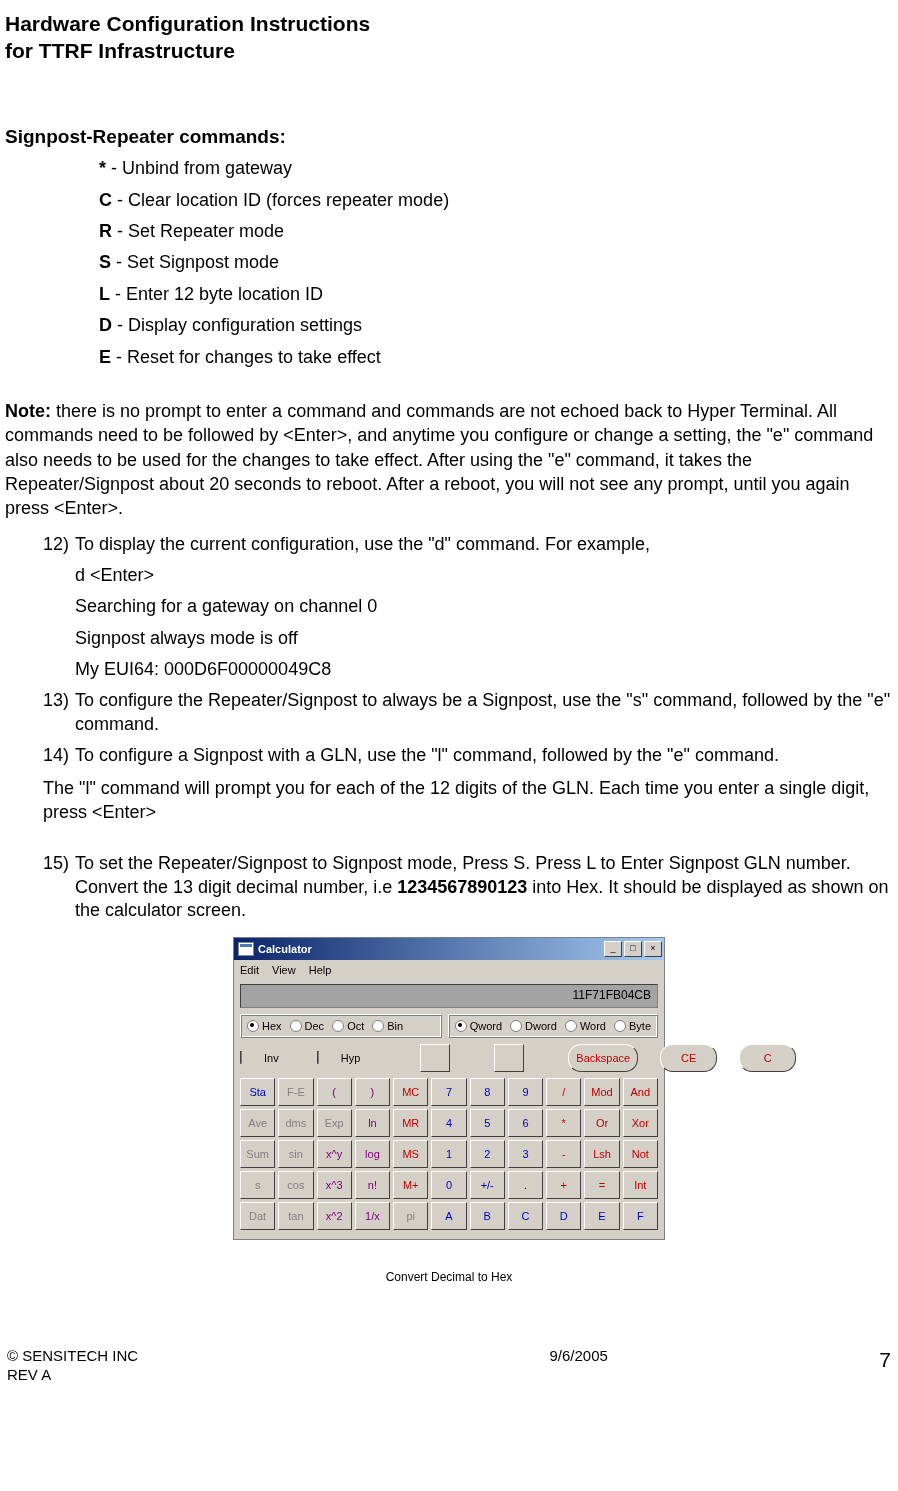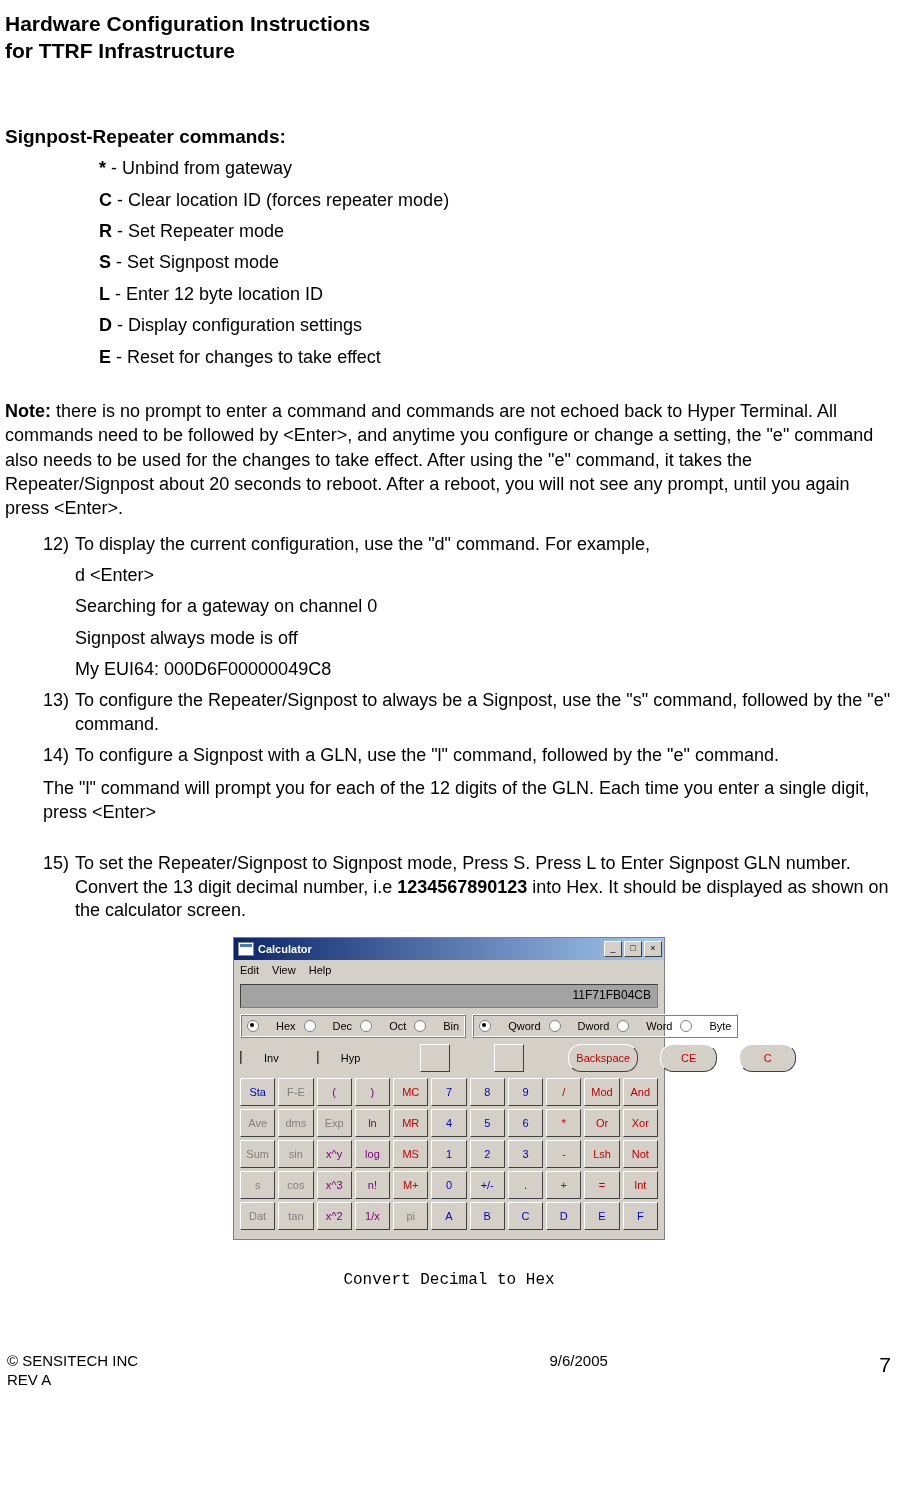--- a/index.html
+++ b/index.html
@@ -146,21 +146,21 @@
       box-shadow: inset 1px 1px 0 #808080, inset -1px -1px 0 #fff;
       padding: 4px 6px;
       display: flex;
       gap: 8px;
       font-size: 11px;
       flex: 1;
     }
     .radio-opt {
       display: flex;
       align-items: center;
-      gap: 17px;
+      gap: 3px;
     }
     .r-circle {
       width: 10px; height: 10px;
       border: 1px solid #808080;
       border-radius: 50%;
       background: #fff;
       position: relative;
       flex-shrink: 0;
     }
     .r-circle.sel::after {
@@ -208,22 +208,21 @@
     }
     .cbtn.wide { flex: 2.1; border-radius: 13px; }
     .c-red { color: #c00000; }
     .c-blue { color: #0000c0; }
     .c-purple { color: #800080; }
     .c-gray { color: #808080; }
     .caption {
       text-align: center;
       margin-top: 20px;
       margin-bottom: 50px;
-      font-size: 16px;
-      font-family: Liberation Mono, monospace;
+      font-size: 12px;
     }
     .footer {
       display: flex;
       justify-content: space-between;
       font-size: 15px;
       border-top: none;
       margin-top: 60px;
       padding: 0 2px;
     }
     .footer-left { }

